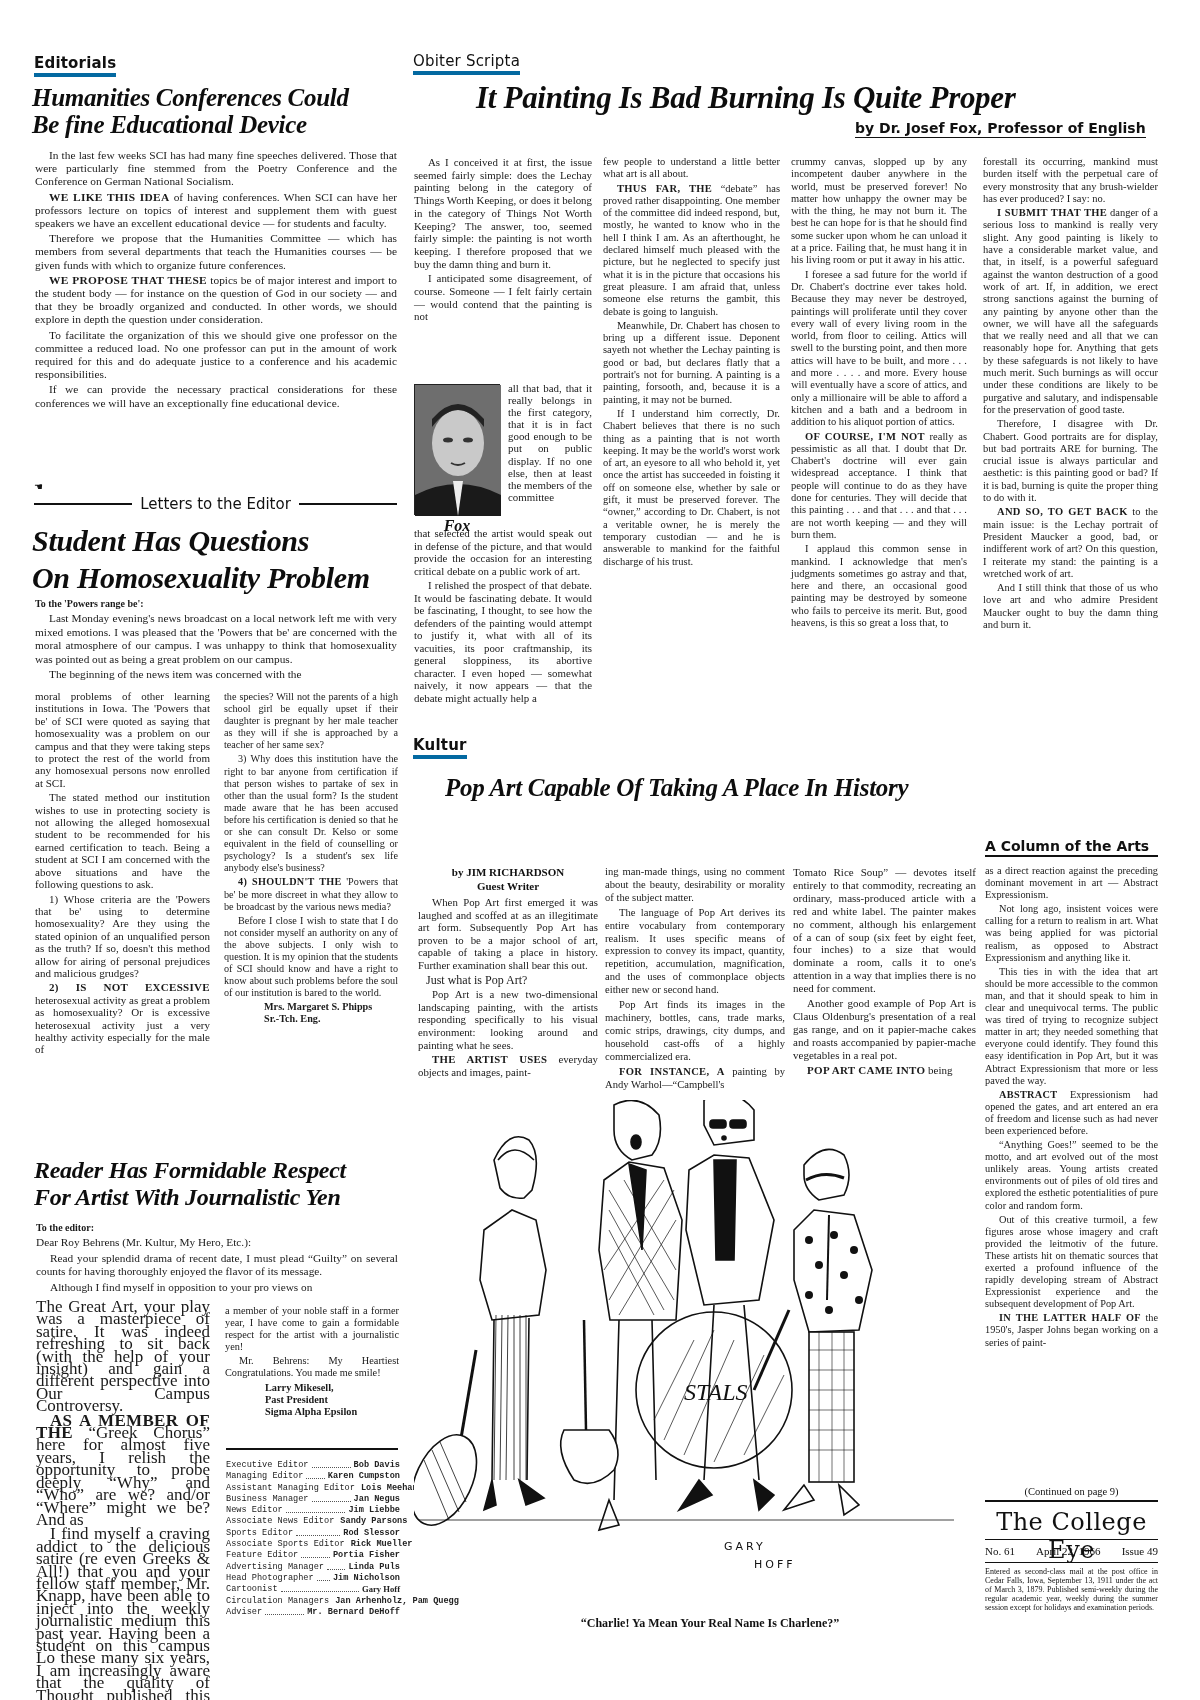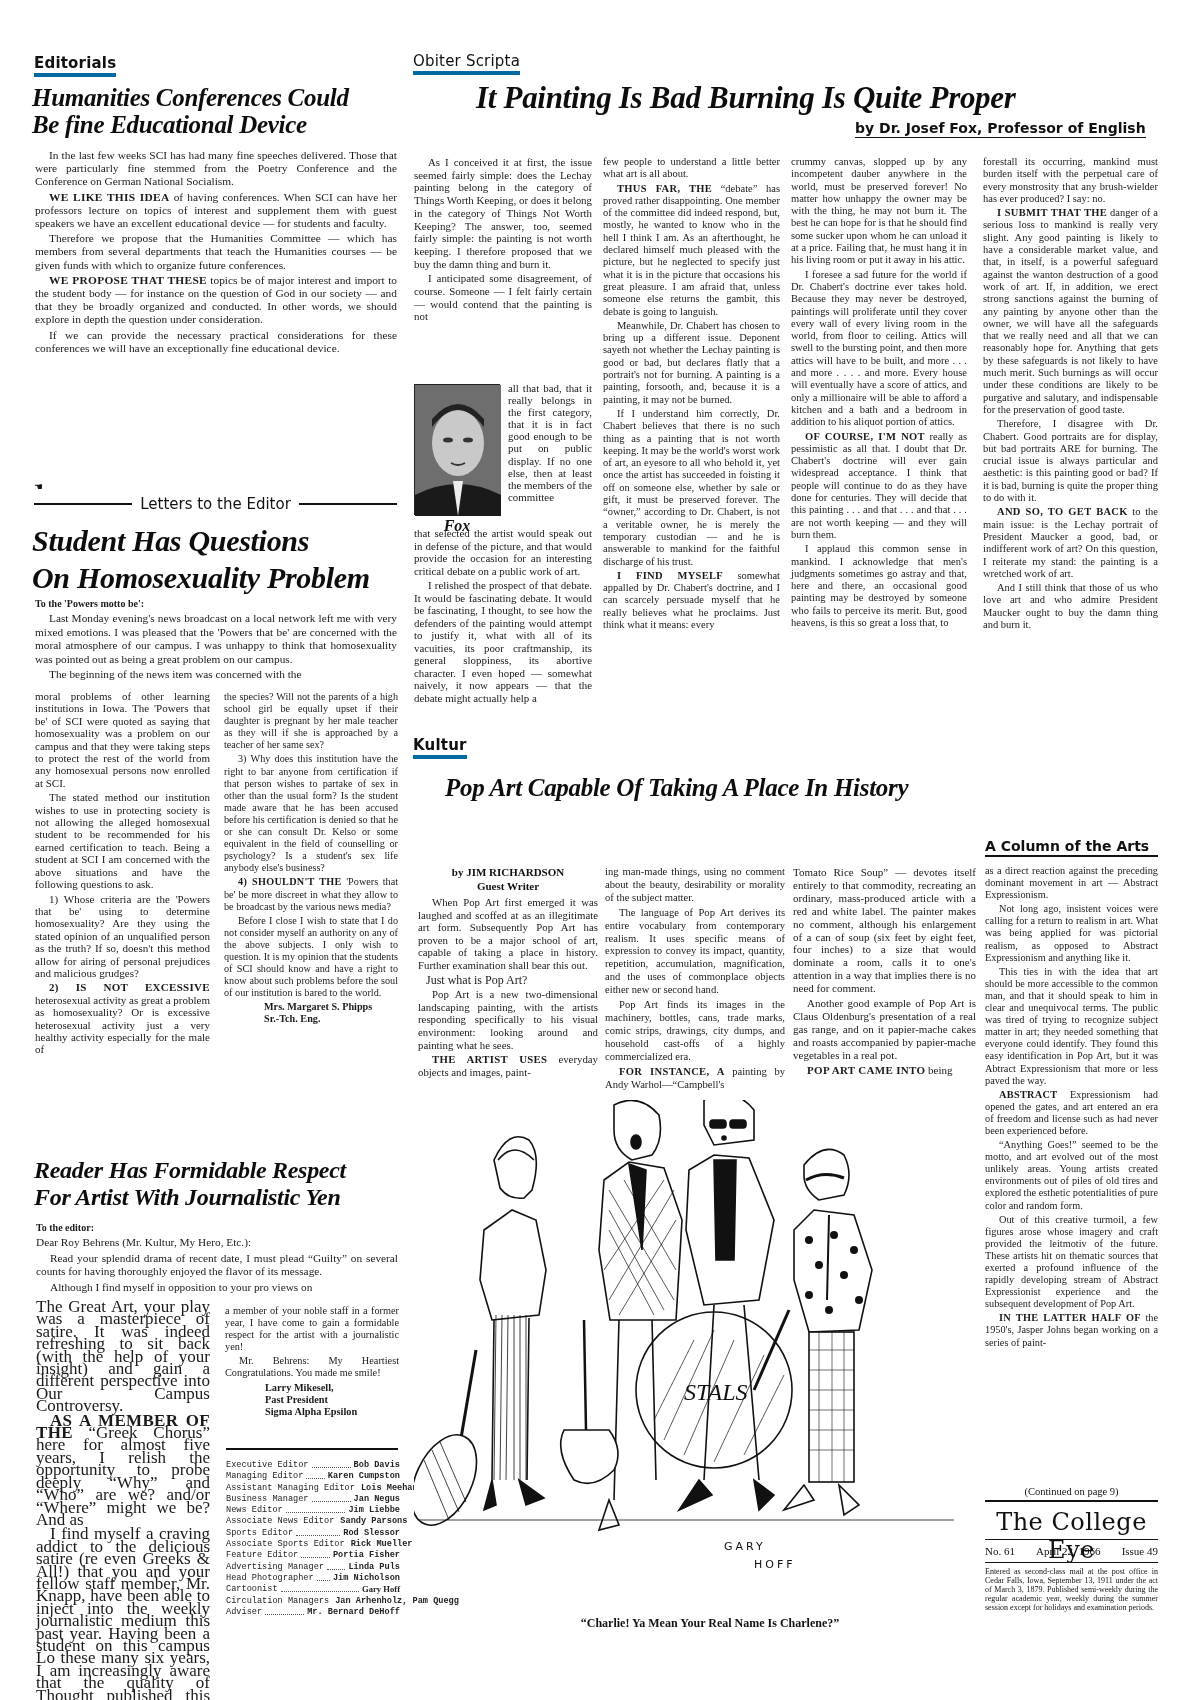--- a/index.html
+++ b/index.html
@@ -44,36 +44,37 @@
 <div class="abs section-label" style="left:34px;top:54px;">Editorials</div>
 <div class="abs headline" style="left:32px;top:84px;width:370px;font-size:25px;line-height:27px;">
   <div>Humanities Conferences Could</div>
   <div>Be fine Educational Device</div>
 </div>
 <div class="abs body-text" style="left:35px;top:149px;width:362px;font-size:11.4px;line-height:13.2px;">
     <p>In the last few weeks SCI has had many fine speeches delivered. Those that were particularly fine stemmed from the Poetry Conference and the Conference on German National Socialism.</p>
     <p><span class="lead">WE LIKE THIS IDEA</span> of having conferences. When SCI can have her professors lecture on topics of interest and supplement them with guest speakers we have an excellent educational device — for students and faculty.</p>
     <p>Therefore we propose that the Humanities Committee — which has members from several departments that teach the Humanities courses — be given funds with which to organize future conferences.</p>
     <p><span class="lead">WE PROPOSE THAT THESE</span> topics be of major interest and import to the student body — for instance on the question of God in our society — and that they be broadly organized and conducted. In other words, we should explore in depth the question under consideration.</p>
+    <p>To facilitate the organization of this we should give one professor on the committee a reduced load. No one professor can put in the amount of work required for this and do adequate justice to a conference and his academic responsibilities.</p>
     <p>If we can provide the necessary practical considerations for these conferences we will have an exceptionally fine educational device.</p>
   </div>
 <div class="abs" style="left:34px;top:481px;font-size:10px;">☚</div>
 
 <div class="abs" style="left:34px;top:494px;width:363px;height:20px;display:flex;align-items:center;">
   <div class="rule" style="flex:1;height:1.5px;"></div>
   <div class="sans-sub" style="padding:0 8px;font-weight:normal;font-size:15px;">Letters to the Editor</div>
   <div class="rule" style="flex:1;height:1.5px;"></div>
 </div>
 
 <div class="abs headline" style="left:32px;top:522px;width:370px;font-size:30px;line-height:37px;">
   <div>Student Has Questions</div>
   <div>On Homosexuality Problem</div>
 </div>
 <div class="abs body-text" style="left:35px;top:597px;width:362px;font-size:11.3px;line-height:13.4px;">
-  <p class="salutation">To the 'Powers motto be':</p>
+  <p class="salutation">To the 'Powers range be':</p>
   <div>
       <p>Last Monday evening's news broadcast on a local network left me with very mixed emotions. I was pleased that the 'Powers that be' are concerned with the moral atmosphere of our campus. I was unhappy to think that homosexuality was pointed out as being a great problem on our campus.</p>
       <p>The beginning of the news item was concerned with the</p>
     </div>
 </div>
 <div class="abs body-text" style="left:35px;top:690px;width:175px;font-size:11px;line-height:12.4px;">
     <p style="text-indent: 0px;">moral problems of other learning institutions in Iowa. The 'Powers that be' of SCI were quoted as saying that homosexuality was a problem on our campus and that they were taking steps to protect the rest of the world from any homosexual persons now enrolled at SCI.</p>
     <p>The stated method our institution wishes to use in protecting society is not allowing the alleged homosexual student to be recommended for his earned certification to teach. Being a student at SCI I am concerned with the above situations and have the following questions to ask.</p>
     <p>1) Whose criteria are the 'Powers that be' using to determine homosexuality? Are they using the stated opinion of an unqualified person as the truth? If so, doesn't this method allow for airing of personal prejudices and malicious grudges?</p>
     <p><span class="lead">2) IS NOT EXCESSIVE</span> heterosexual activity as great a problem as homosexuality? Or is excessive heterosexual activity just a very healthy activity especially for the male of</p>
@@ -219,21 +220,20 @@
 <div class="abs body-text" style="left:414px;top:527px;width:178px;font-size:10.9px;line-height:12.5px;">
     <p style="text-indent: 0px;">that selected the artist would speak out in defense of the picture, and that would provide the occasion for an interesting critical debate on a public work of art.</p>
     <p>I relished the prospect of that debate. It would be fascinating debate. It would be fascinating, I thought, to see how the defenders of the painting would attempt to justify it, what with all of its vacuities, its poor craftmanship, its general sloppiness, its abortive character. I even hoped — somewhat naively, it now appears — that the debate might actually help a</p>
   </div>
 
 <div class="abs body-text" style="left:603px;top:156px;width:177px;font-size:10.5px;line-height:12.3px;">
     <p style="text-indent: 0px;">few people to understand a little better what art is all about.</p>
     <p><span class="lead">THUS FAR, THE</span> “debate” has proved rather disappointing. One member of the committee did indeed respond, but, mostly, he wanted to know who in the hell I think I am. As an afterthought, he declared himself much pleased with the picture, but he neglected to specify just what it is in the picture that occasions his great pleasure. I am afraid that, unless someone else returns the gambit, this debate is going to languish.</p>
     <p>Meanwhile, Dr. Chabert has chosen to bring up a different issue. Deponent sayeth not whether the Lechay painting is good or bad, but declares flatly that a portrait's not for burning. A painting is a painting, forsooth, and, because it is a painting, it may not be burned.</p>
     <p>If I understand him correctly, Dr. Chabert believes that there is no such thing as a painting that is not worth keeping. It may be the world's worst work of art, an eyesore to all who behold it, yet once the artist has succeeded in foisting it off on someone else, whether by sale or gift, it must be preserved forever. The “owner,” according to Dr. Chabert, is not a veritable owner, he is merely the temporary custodian — and he is answerable to mankind for the faithful discharge of his trust.</p>
-    <p><span class="lead">I FIND MYSELF</span> somewhat appalled by Dr. Chabert's doctrine, and I can scarcely persuade myself that he really believes what he proclaims. Just think what it means: every</p>
   </div>
 <div class="abs body-text" style="left:791px;top:156px;width:176px;font-size:10.5px;line-height:12.3px;">
     <p style="text-indent: 0px;">crummy canvas, slopped up by any incompetent dauber anywhere in the world, must be preserved forever! No matter how unhappy the owner may be with the thing, he may not burn it. The best he can hope for is that he should find some sucker upon whom he can unload it at a price. Failing that, he must hang it in his living room or put it away in his attic.</p>
     <p>I foresee a sad future for the world if Dr. Chabert's doctrine ever takes hold. Because they may never be destroyed, paintings will proliferate until they cover every wall of every living room in the world, from floor to ceiling. Attics will swell to the bursting point, and then more attics will have to be built, and more . . . and more . . . . and more. Every house will eventually have a score of attics, and only a millionaire will be able to afford a kitchen and a bath and a bedroom in addition to his aliquot portion of attics.</p>
     <p><span class="lead">OF COURSE, I'M NOT</span> really as pessimistic as all that. I doubt that Dr. Chabert's doctrine will ever gain widespread acceptance. I think that people will continue to do as they have done for centuries. They will decide that this painting . . . and that . . . and that . . . are not worth keeping — and they will burn them.</p>
     <p>I applaud this common sense in mankind. I acknowledge that men's judgments sometimes go astray and that, here and there, an occasional good painting may be destroyed by someone who fails to perceive its merit. But, good heavens, is this so great a loss that, to</p>
   </div>
 <div class="abs body-text" style="left:983px;top:156px;width:175px;font-size:10.5px;line-height:12.3px;">
     <p style="text-indent: 0px;">forestall its occurring, mankind must burden itself with the perpetual care of every monstrosity that any brush-wielder has ever produced? I say: no.</p>
     <p><span class="lead">I SUBMIT THAT THE</span> danger of a serious loss to mankind is really very slight. Any good painting is likely to have a considerable market value, and that, in itself, is a powerful safeguard against the wanton destruction of a good work of art. If, in addition, we erect strong sanctions against the burning of any painting by anyone other than the owner, we will have all the safeguards that we really need and all that we can reasonably hope for. Anything that gets by these safeguards is not likely to have much merit. Such burnings as will occur under these conditions are likely to be purgative and salutary, and indispensable for the preservation of good taste.</p>

